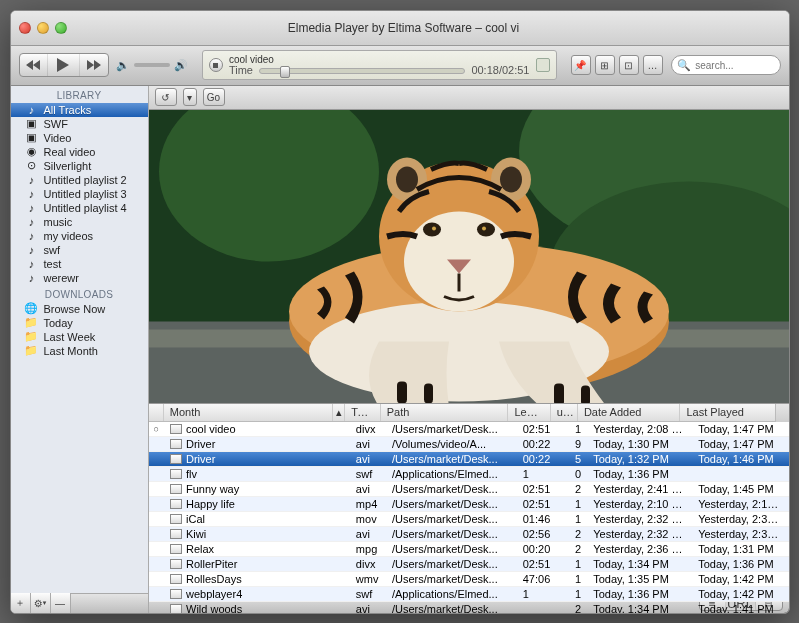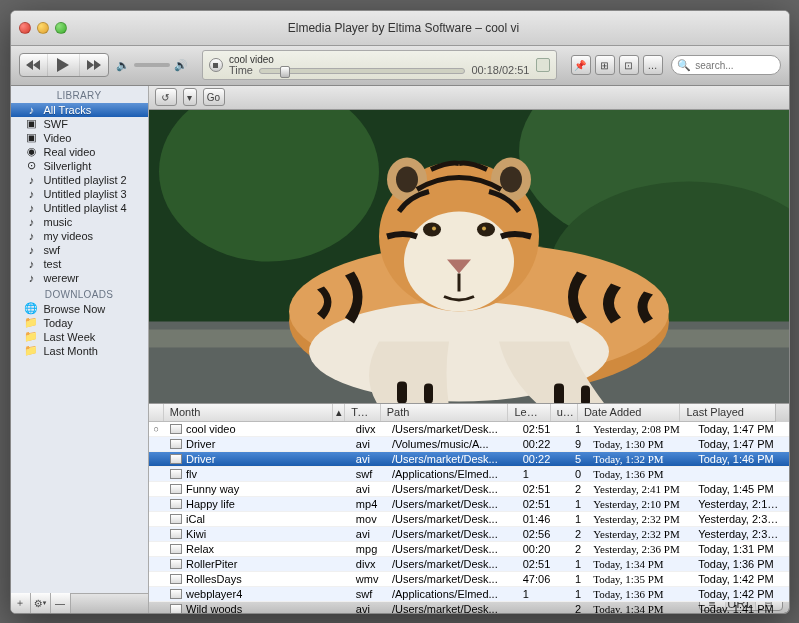--- a/index.html
+++ b/index.html
@@ -62,21 +62,21 @@
 .tr { display:flex; border-bottom:1px solid #f0f0f0; height:15px; align-items:center; font-size:10.5px; color:#000; }
 .tr.alt { background:#edf3fe; }
 .tr.sel { background: linear-gradient(#4b88d4,#1c5cae); color:#fff; }
 .tr .td { padding:0 6px; white-space:nowrap; overflow:hidden; text-overflow:ellipsis; }
 .td.c-mark { width:18px; padding:0; display:flex; justify-content:center; font-size:9px; color:#555; }
 .td.c-name { flex:1 1 200px; display:flex; align-items:center; gap:4px; }
 .td.c-type { width:40px; }
 .td.c-path { width:150px; }
 .td.c-len { width:48px; }
 .td.c-unt { width:30px; text-align:right; }
-.td.c-date { width:120px;font-family:Liberation Serif, serif; }
+.td.c-date { width:120px; }
 .td.c-last { width:110px; }
 .rowicon { width:12px; height:10px; border:1px solid #888; background:linear-gradient(#fff,#ddd); flex-shrink:0; }
 .scrollbar-spacer { width:14px; background:linear-gradient(#e6e6e6,#cfcfcf); border-left:1px solid #bbb; }
 .statusbar { height:20px; background:linear-gradient(#e4e4e4,#bdbdbd); border-top:1px solid #999; display:flex; align-items:center; padding:0 6px; gap:4px; }
 .sidebar-bottom { height:20px; background:linear-gradient(#e4e4e4,#bdbdbd); border-top:1px solid #aaa; display:flex; align-items:center; }
 .sidebar-bottom .sqbtn { border-radius:0; border:none; border-right:1px solid #aaa; height:20px; }
 .flex-spacer { flex:1; }
 .tbody-wrap { position:relative; flex:1; display:flex; }
 .sidebar-body { flex:1; overflow:auto;text-align:center; }
 </style>
@@ -319,21 +319,21 @@
                 <div class="td c-last">Today, 1:47 PM</div>
               </div>
               <div class="tr alt">
                 <div class="td c-mark"></div>
                 <div class="td c-name">
                   <div class="rowicon"></div>
                   <span>Driver</span>
                 </div>
                 <div class="td" style="width: 14px; padding: 0px;"></div>
                 <div class="td c-type">avi</div>
-                <div class="td c-path">/Volumes/music/A...</div>
+                <div class="td c-path">/Volumes/video/A...</div>
                 <div class="td c-len">00:22</div>
                 <div class="td c-unt">9</div>
                 <div class="td c-date">Today, 1:30 PM</div>
                 <div class="td c-last">Today, 1:47 PM</div>
               </div>
               <div class="tr sel">
                 <div class="td c-mark"></div>
                 <div class="td c-name">
                   <div class="rowicon"></div>
                   <span>Driver</span>

